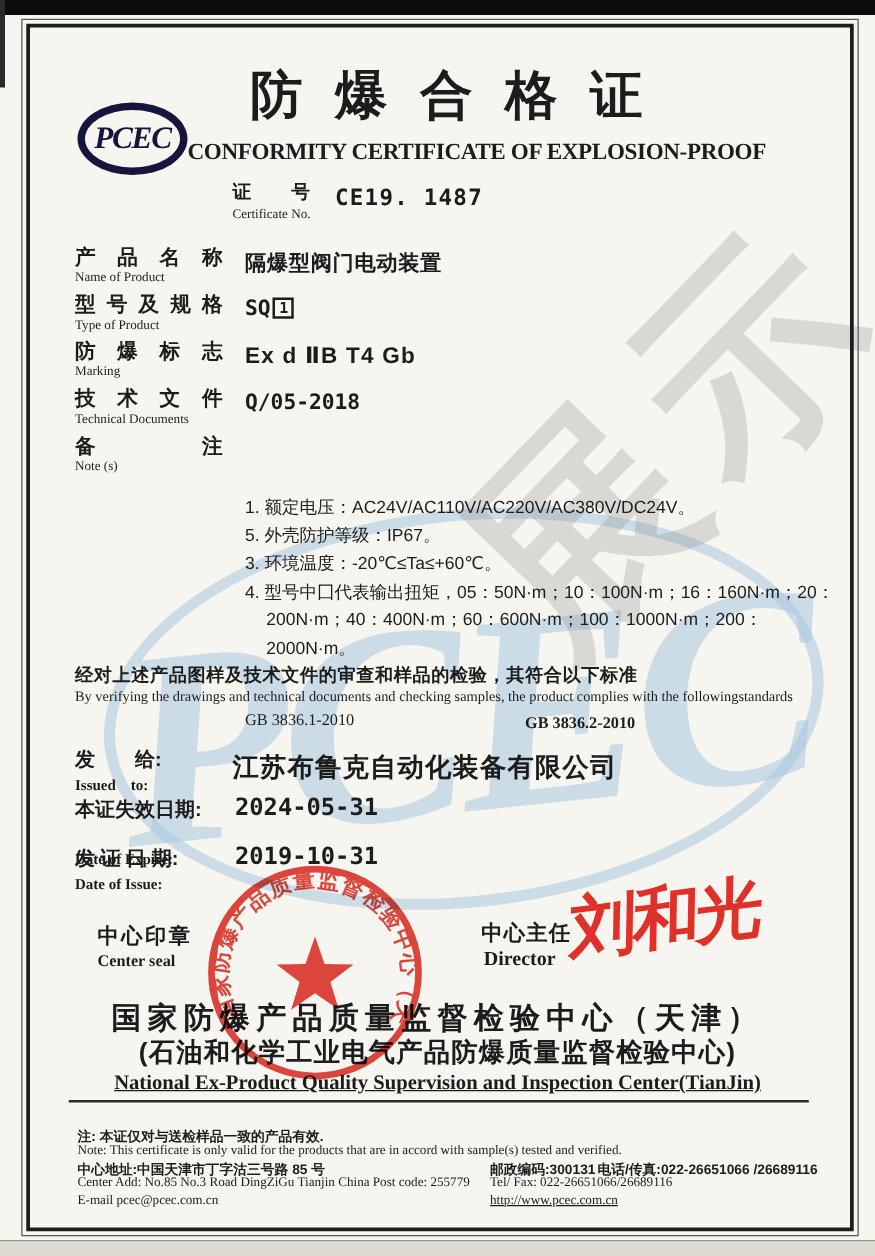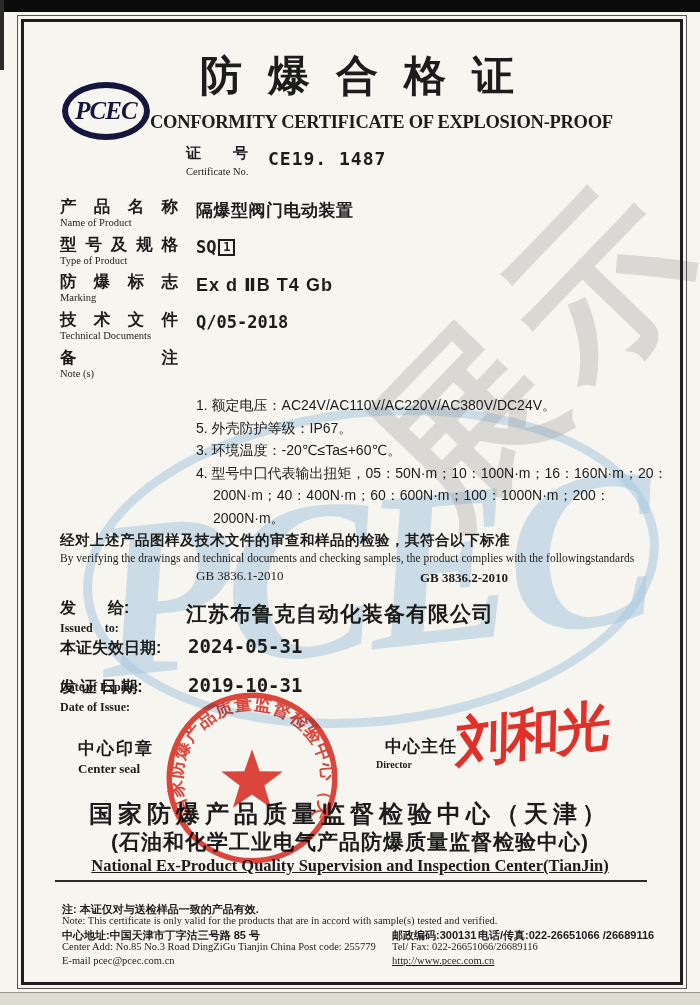--- a/index.html
+++ b/index.html
@@ -68,21 +68,21 @@
   .expire-val{left:188px;top:635px;z-index:2;}
   .issue-cn{left:60px;top:677px;z-index:2;}
   .issue-en{left:60px;top:700px;z-index:2;}
   .issue-val{left:188px;top:674px;z-index:2;}
   .dateval{font-family:"DejaVu Sans Mono","Liberation Mono",monospace;font-size:19px;font-weight:bold;}
   
   .sealword-cn{left:78px;top:737px;font-size:17px;font-weight:600;z-index:2;letter-spacing:2px;}
   .sealword-en{left:78px;top:761px;font-family:"Liberation Serif","DejaVu Serif",serif;font-size:13px;font-weight:bold;z-index:2;text-align:right;}
   .seal{left:162px;top:688px;width:180px;height:180px;z-index:3;mix-blend-mode:multiply;opacity:.93;}
   .director-cn{left:385px;top:735px;font-size:17px;font-weight:600;z-index:2;letter-spacing:1px;}
-  .director-en{left:376px;top:759px;font-family:"Liberation Serif","DejaVu Serif",serif;font-size:10px;font-weight:bold;z-index:2;text-align:center;}
+  .director-en{left:387px;top:759px;font-family:"Liberation Serif","DejaVu Serif",serif;font-size:16px;font-weight:bold;z-index:2;text-align:center;}
   .signature{left:455px;top:696px;width:195px;font-size:54px;font-weight:bold;color:#e8322c;z-index:3;
     transform:rotate(-7deg) skewX(-8deg);letter-spacing:-3px;mix-blend-mode:multiply;white-space:nowrap;}
   
   .org1{left:40px;top:798px;width:620px;text-align:center;font-size:24px;font-weight:bold;letter-spacing:5px;z-index:2;white-space:nowrap;}
   .org2{left:40px;top:828px;width:620px;text-align:center;font-size:21px;font-weight:bold;letter-spacing:1px;z-index:2;white-space:nowrap;}
   .org-en{left:40px;top:856px;width:620px;text-align:center;font-family:"Liberation Serif","DejaVu Serif",serif;
     font-size:16.5px;font-weight:bold;text-decoration:underline;z-index:2;white-space:nowrap;}
   .org-rule{left:55px;top:880px;width:592px;height:2px;background:#2b2b2b;z-index:2;}
   
   .ft{z-index:2;font-size:10.5px;}

